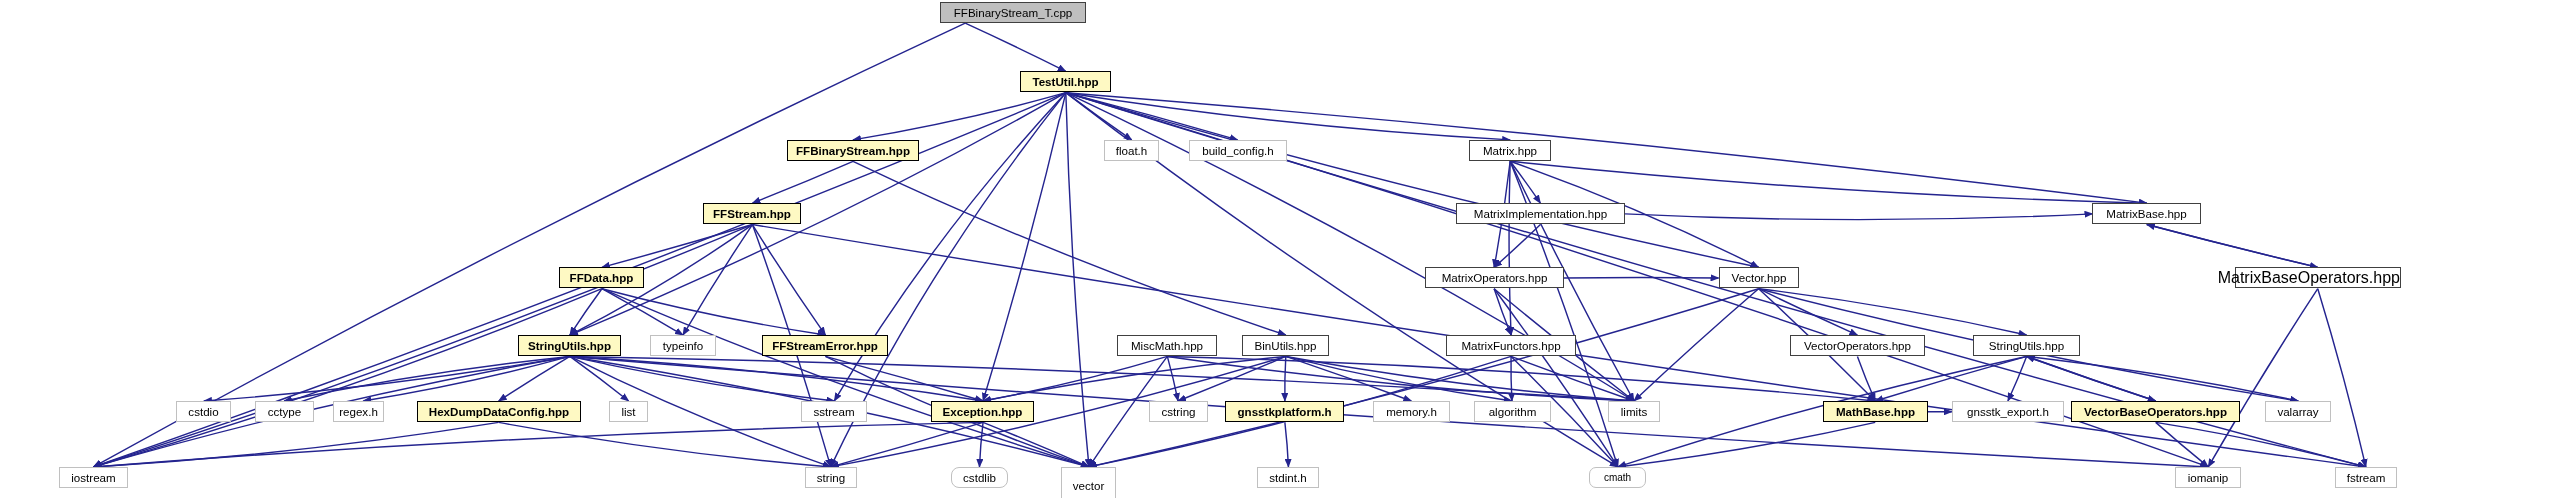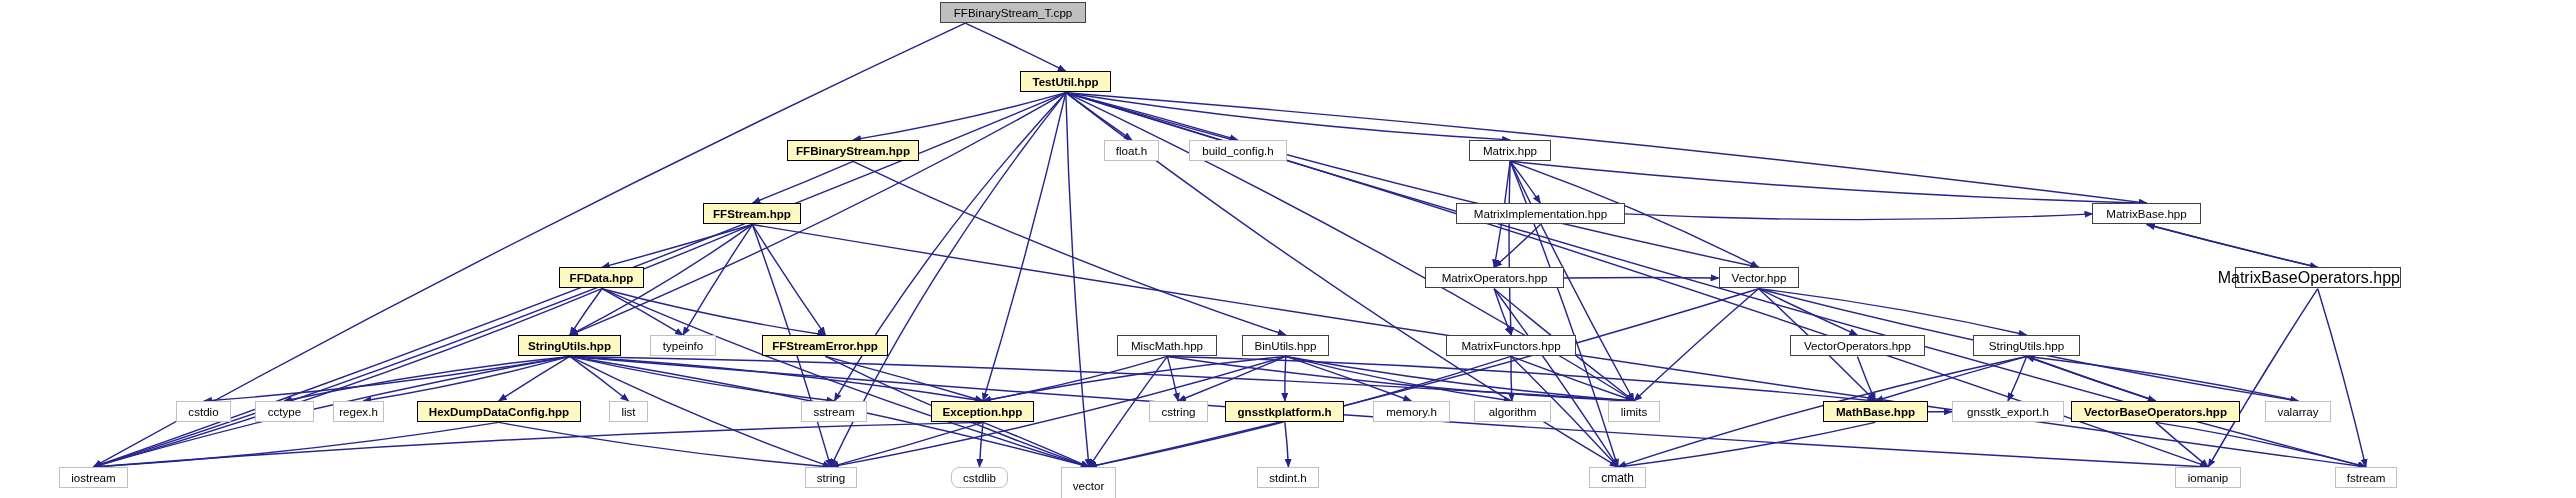--- a/index.html
+++ b/index.html
@@ -252,21 +252,21 @@
       </div>
       <div class="node k-sys" style="left: 951px; top: 467px; width: 57px; height: 21.4px; font-size: 11.6px; border-radius: 8px;">
         <span class="lbl">cstdlib</span>
       </div>
       <div class="node k-sys" style="left: 1061px; top: 467px; width: 55px; height: 38px; font-size: 11.6px;">
         <span class="lbl">vector</span>
       </div>
       <div class="node k-sys" style="left: 1257px; top: 467px; width: 62px; height: 21.4px; font-size: 11.6px;">
         <span class="lbl">stdint.h</span>
       </div>
-      <div class="node k-sys" style="left: 1589px; top: 467px; width: 57px; height: 21.4px; font-size: 12px;">
+      <div class="node k-sys" style="left: 1589px; top: 467px; width: 57px; height: 21.4px; font-size: 10px; border-radius: 7px;">
         <span class="lbl">cmath</span>
       </div>
       <div class="node k-sys" style="left: 2175px; top: 467px; width: 66px; height: 21.4px; font-size: 11.6px;">
         <span class="lbl">iomanip</span>
       </div>
       <div class="node k-sys" style="left: 2335px; top: 467px; width: 62px; height: 21.4px; font-size: 11.6px;">
         <span class="lbl">fstream</span>
       </div>
     </div>
 </div>

